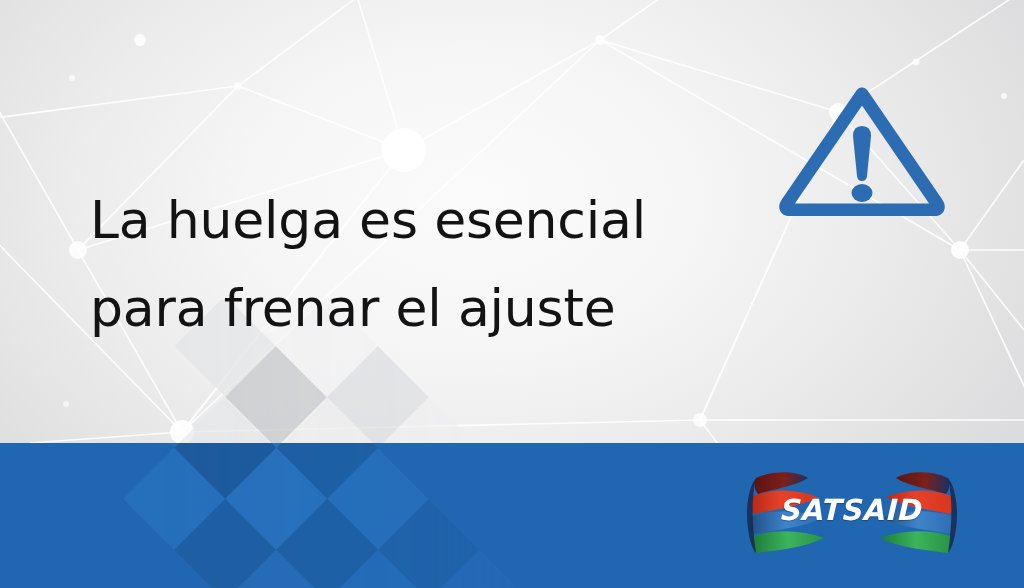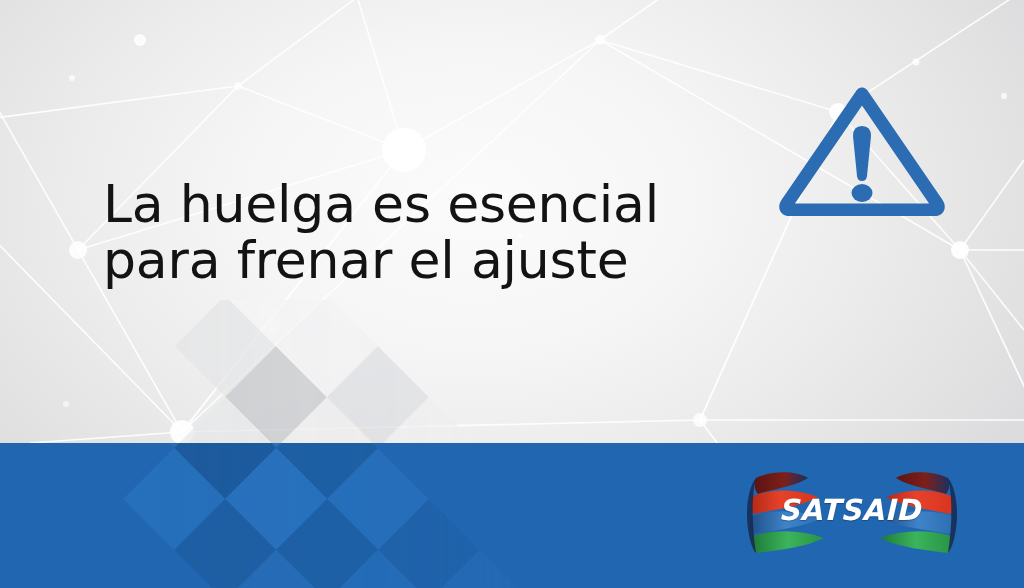--- a/index.html
+++ b/index.html
@@ -46,26 +46,26 @@
     overflow:hidden;
   }
   .blue-band .hairline {
     position:absolute; left:0; top:0; width:100%; height:2px;
     background:rgba(255,255,255,0.28);
   }
 
   
   .headline {
     position:absolute;
-    left:103px;
+    left:90px;
     top:176px;
     width:620px;
     font-family:"DejaVu Sans", sans-serif;
     font-size:52px;
-    line-height:56px;
+    line-height:88px;
     font-weight:400;
     color:#131313;
     letter-spacing:-0.2px;
     white-space:pre-line;
   }
 
   
   .warn-icon {
     position:absolute;
     left:778px;

